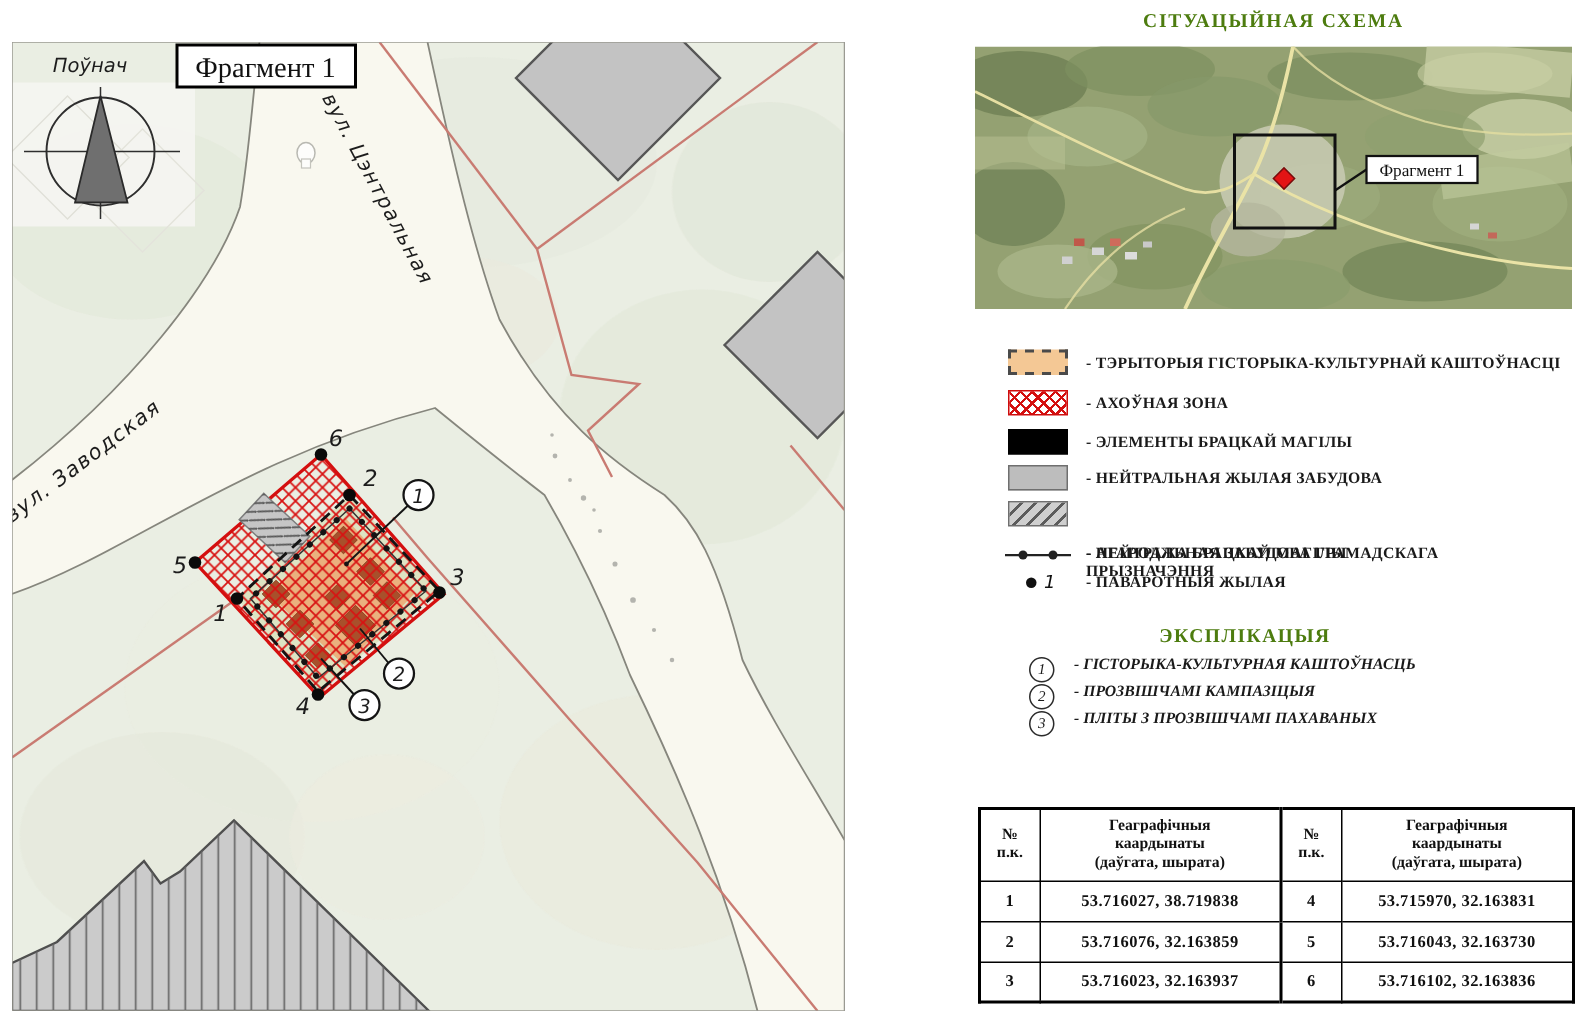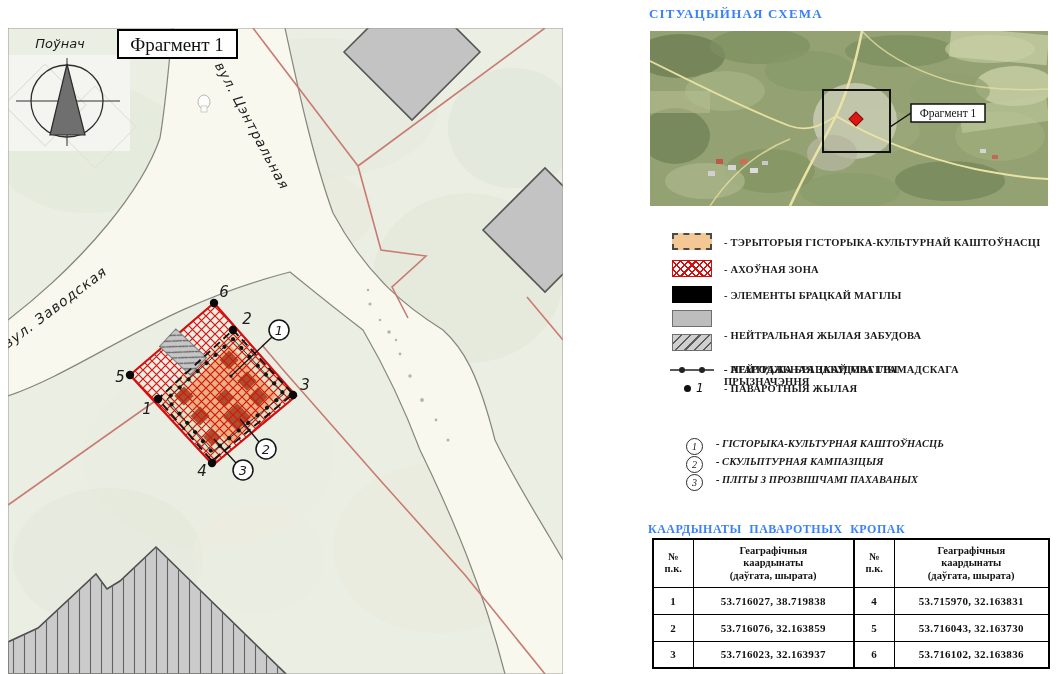--- a/index.html
+++ b/index.html
@@ -1,19 +1,19 @@
 <!DOCTYPE html>
 <html><head>
 <meta charset="utf-8">
 <style>
   html,body{margin:0;padding:0;background:#fff;}
   #stage{position:relative;width:1058px;height:674px;background:#fff;overflow:hidden;
          font-family:"Liberation Serif",serif;}
   .abs{position:absolute;}
-  .doc-title{font-weight:bold;color:#3b82f6;}
+  .doc-title{font-weight:bold;color:#4d7c0f;text-align:center;}
   .serif{font-family:"Liberation Serif",serif;}
   .maplbl{font-family:"DejaVu Sans",sans-serif;font-style:italic;fill:#1c1c1c;}
   
   .legend-row{position:absolute;left:672px;}
   .sw{position:absolute;left:0;top:0;width:40px;height:17px;box-sizing:border-box;}
   .sw-orange{background:#f4c895;border:2px dashed #4a4a4a;}
   .sw-cross{background:
       repeating-linear-gradient(45deg,rgba(0,0,0,0) 0 4px,#d40f0f 4px 5.5px),
       repeating-linear-gradient(-45deg,rgba(0,0,0,0) 0 4px,#d40f0f 4px 5.5px),#fff;
       border:1.6px solid #cf0d0d;}
@@ -268,55 +268,55 @@
   <div class="legend-row" style="top:260px;">
     <span class="sw sw-cross"></span>
     <span class="legend-text" style="top:4px;">- АХОЎНАЯ ЗОНА</span>
   </div>
   <div class="legend-row" style="top:286px;">
     <span class="sw sw-black"></span>
     <span class="legend-text" style="top:4px;">- ЭЛЕМЕНТЫ БРАЦКАЙ МАГІЛЫ</span>
   </div>
   <div class="legend-row" style="top:310px;">
     <span class="sw sw-gray"></span>
-    <span class="legend-text" style="top:4px;margin-top:16px;">- НЕЙТРАЛЬНАЯ ЖЫЛАЯ ЗАБУДОВА</span>
+    <span class="legend-text" style="top:4px;">- НЕЙТРАЛЬНАЯ ЖЫЛАЯ ЗАБУДОВА</span>
   </div>
   <div class="legend-row" style="top:334px;">
     <span class="sw sw-hatch"></span>
     <span class="legend-text" style="top:2px;width:280px;margin-top:28px;">- НЕЙТРАЛЬНАЯ ЗАБУДОВА ГРАМАДСКАГА ПРЫЗНАЧЭННЯ</span>
   </div>
   <div class="legend-row" style="top:364px;">
     <svg width="44" height="10" style="position:absolute;left:-2px;top:1px;">
       <line x1="0" y1="5" x2="44" y2="5" stroke="#222" stroke-width="1.5"></line>
       <circle cx="12" cy="5" r="3" fill="#222"></circle>
         <circle cx="32" cy="5" r="3" fill="#222"></circle>
     </svg>
     <span class="legend-text" style="top:0px;">- АГАРОДЖА БРАЦКАЙ МАГІЛЫ</span>
   </div>
   <div class="legend-row" style="top:381px;">
     <span style="position:absolute;left:12px;top:4px;width:7px;height:7px;border-radius:50%;background:#111;"></span>
     <span style="position:absolute;left:24px;top:0px;font-family:'DejaVu Sans',sans-serif;font-style:italic;font-size:12px;color:#111;">1</span>
     <span class="legend-text" style="top:2px;">- ПАВАРОТНЫЯ ЖЫЛАЯ</span>
   </div>
 
+  <div class="abs doc-title" style="left:630px;top:416px;width:400px;font-size:13px;letter-spacing:1px;">ЭКСПЛІКАЦЫЯ</div>
 
   <div class="expl-row" style="top:436px;">
     <span class="circ-num">1</span>
     <span class="expl-text">- ГІСТОРЫКА-КУЛЬТУРНАЯ КАШТОЎНАСЦЬ</span>
   </div>
   <div class="expl-row" style="top:454px;">
     <span class="circ-num">2</span>
-    <span class="expl-text">- СКУЛЬПТУРНАЯ КАМПАЗІЦЫЯ</span>
+    <span class="expl-text">- ПРОЗВІШЧАМІ КАМПАЗІЦЫЯ</span>
   </div>
   <div class="expl-row" style="top:472px;">
     <span class="circ-num">3</span>
     <span class="expl-text">- ПЛІТЫ З ПРОЗВІШЧАМІ ПАХАВАНЫХ</span>
   </div>
 
-  <div class="abs doc-title" style="left:648px;top:522px;width:400px;font-size:12px;letter-spacing:.5px;word-spacing:4px;">КААРДЫНАТЫ  ПАВАРОТНЫХ  КРОПАК</div>
 
   <table class="coords">
     <colgroup>
         <col style="width:40px">
         <col style="width:161px">
         <col style="width:40px">
         <col style="width:155px">
       </colgroup>
     <tbody>
         <tr class="hdr">

